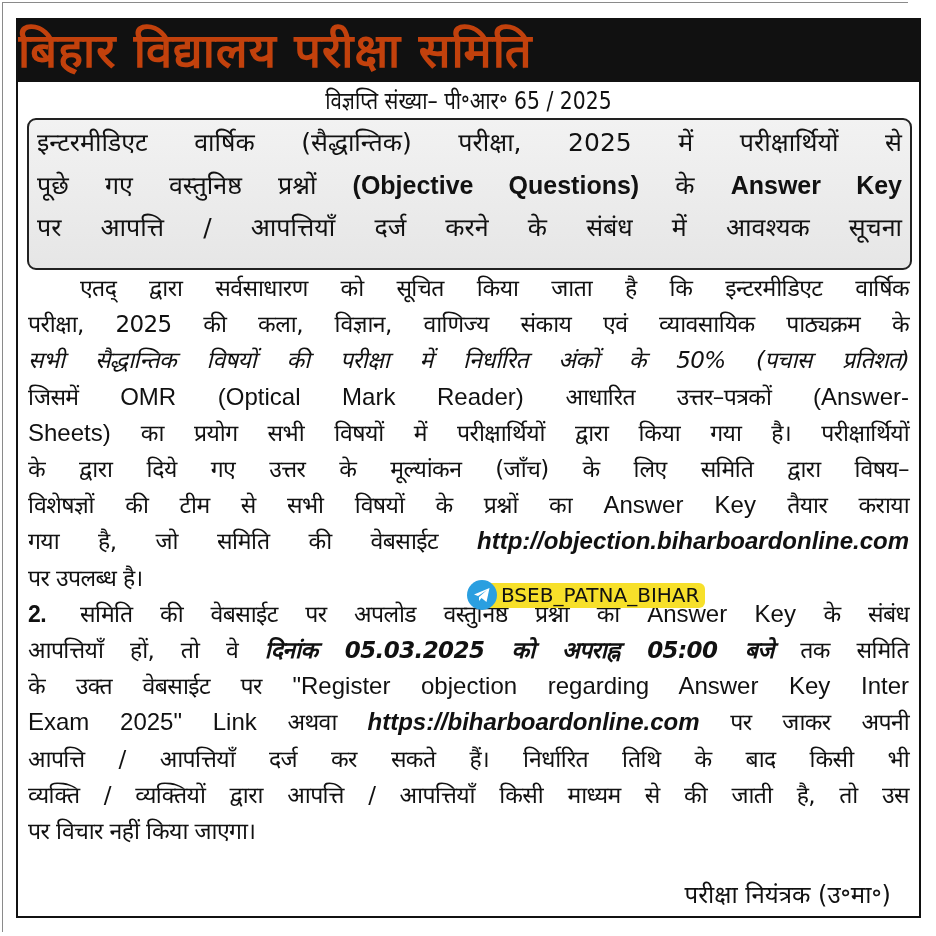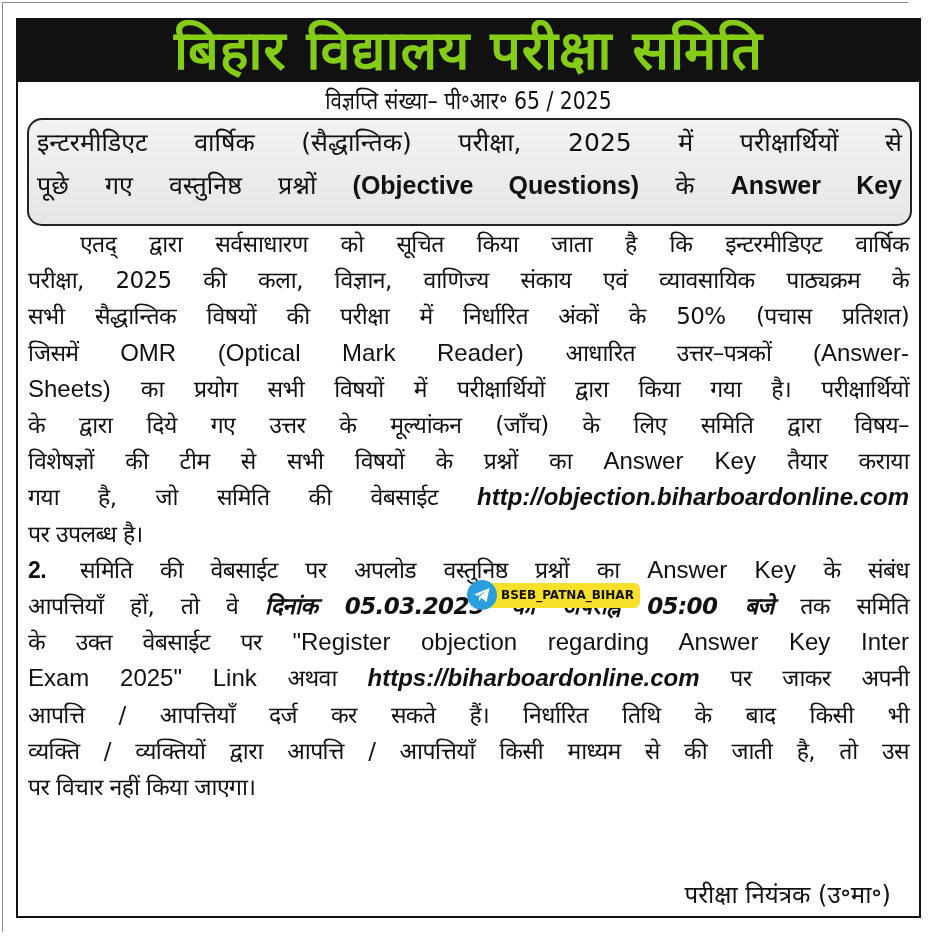--- a/index.html
+++ b/index.html
@@ -9,31 +9,31 @@
   }
   .page-frame {
     position: absolute; left: 2px; top: 2px; width: 906px; height: 930px;
     border-left: 1px solid #8a8a8a; border-top: 1px solid #8a8a8a; box-sizing: border-box;
   }
   .notice {
     position: absolute; left: 16px; top: 18px; width: 905px; height: 900px;
     border: 2px solid #111; box-sizing: border-box; background: #fff;
   }
   .masthead {
-    height: 62px; background: #111; color: #84cc16; text-align: center;
-    font-family: "DejaVu Sans", sans-serif; font-weight: bold; font-size: 54px;
+    height: 62px; background: #111; color: #c2410c; text-align: left;
+    font-family: "DejaVu Sans", sans-serif; font-weight: bold; font-size: 47px;
     line-height: 62px; letter-spacing: 1px; white-space: nowrap; overflow: hidden;
   }
   .notice-no {
     text-align: center; font-size: 24px; line-height: 34px; margin-top: 2px;
     font-family: "DejaVu Sans", sans-serif; transform: scaleX(0.85); white-space: nowrap;
   }
   .subject {
-    margin: 0 7px 0 9px; height: 108px; box-sizing: border-box;
-    border: 2px solid #222; border-radius: 15px; background: linear-gradient(#f2f2f2, #e6e6e6);
+    margin: 0 7px 0 9px; height: 152px; box-sizing: border-box;
+    border: 2px solid #222; border-radius: 9px; background: linear-gradient(#f2f2f2, #e6e6e6);
     padding: 2px 8px 0 8px;
   }
   .subject-line {
     font-family: "DejaVu Sans", sans-serif; font-size: 25px; line-height: 42px; white-space: nowrap;
     text-align: justify; text-align-last: justify; transform-origin: left center;
   }
   .subject-line b { font-family: "Liberation Sans", sans-serif; }
   .body {
     padding: 0 10px 0 10px; font-family: "DejaVu Sans", sans-serif;
   }
@@ -48,21 +48,21 @@
   .para-num { display: inline-block; width: 52px; font-family: "Liberation Sans", sans-serif; font-weight: bold; }
   .telegram {
     position: absolute; left: 467px; top: 580px; height: 30px; display: flex; align-items: center;
   }
   .tg-circle {
     width: 30px; height: 30px; border-radius: 50%; background: #2a9fe0; display: flex; align-items: center; justify-content: center;
     position: relative; z-index: 2;
   }
   .tg-label {
     background: #f7e02a; height: 25px; line-height: 25px; margin-left: -8px; padding: 0 6px 0 12px;
-    border-radius: 0 6px 6px 0; font-family: "DejaVu Sans", sans-serif; font-weight: bold; font-size: 12px; color: #111;
+    border-radius: 0 6px 6px 0; font-family: "DejaVu Sans", sans-serif; font-weight: normal; font-size: 20px; color: #111;
   }
   .signature {
     position: absolute; right: 28px; bottom: 6px; font-family: "DejaVu Sans", sans-serif; font-size: 24px;
   }
 </style>
 </head>
 <body>
 
 <div class="page-frame"></div>
 
@@ -71,26 +71,27 @@
   <div class="notice-no">विज्ञप्ति संख्या– पी॰आर॰ 65 / 2025</div>
 
   <div class="subject">
     <div class="subject-line" style="display: block;">इन्टरमीडिएट वार्षिक (सैद्धान्तिक) परीक्षा, 2025 में परीक्षार्थियों से</div>
     <div class="subject-line" style="display: block;">
       <span>पूछे गए वस्तुनिष्ठ प्रश्नों</span>
       <b>(Objective Questions)</b>
       <span>के</span>
       <b>Answer Key</b>
     </div>
+    <div class="subject-line" style="display: block;">पर आपत्ति / आपत्तियाँ दर्ज करने के संबंध में आवश्यक सूचना</div>
   </div>
 
   <div class="body">
     <div class="line indent" style="display: block;">एतद् द्वारा सर्वसाधारण को सूचित किया जाता है कि इन्टरमीडिएट वार्षिक</div>
     <div class="line" style="display: block;">परीक्षा, 2025 की कला, विज्ञान, वाणिज्य संकाय एवं व्यावसायिक पाठ्यक्रम के</div>
-    <div class="line" style="display: block;">सभी सैद्धान्तिक विषयों की परीक्षा में निर्धारित अंकों के 50% (पचास प्रतिशत)</div>
+    <div class="line" style="display: block; font-style: italic;">सभी सैद्धान्तिक विषयों की परीक्षा में निर्धारित अंकों के 50% (पचास प्रतिशत)</div>
     <div class="line" style="display: block;">
       <span>जिसमें</span>
       <span class="en">OMR (Optical Mark Reader)</span>
       <span>आधारित उत्तर–पत्रकों</span>
       <span class="en">(Answer-</span>
     </div>
     <div class="line" style="display: block;">
       <span class="en">Sheets)</span>
       <span>का प्रयोग सभी विषयों में परीक्षार्थियों द्वारा किया गया है। परीक्षार्थियों</span>
     </div>

